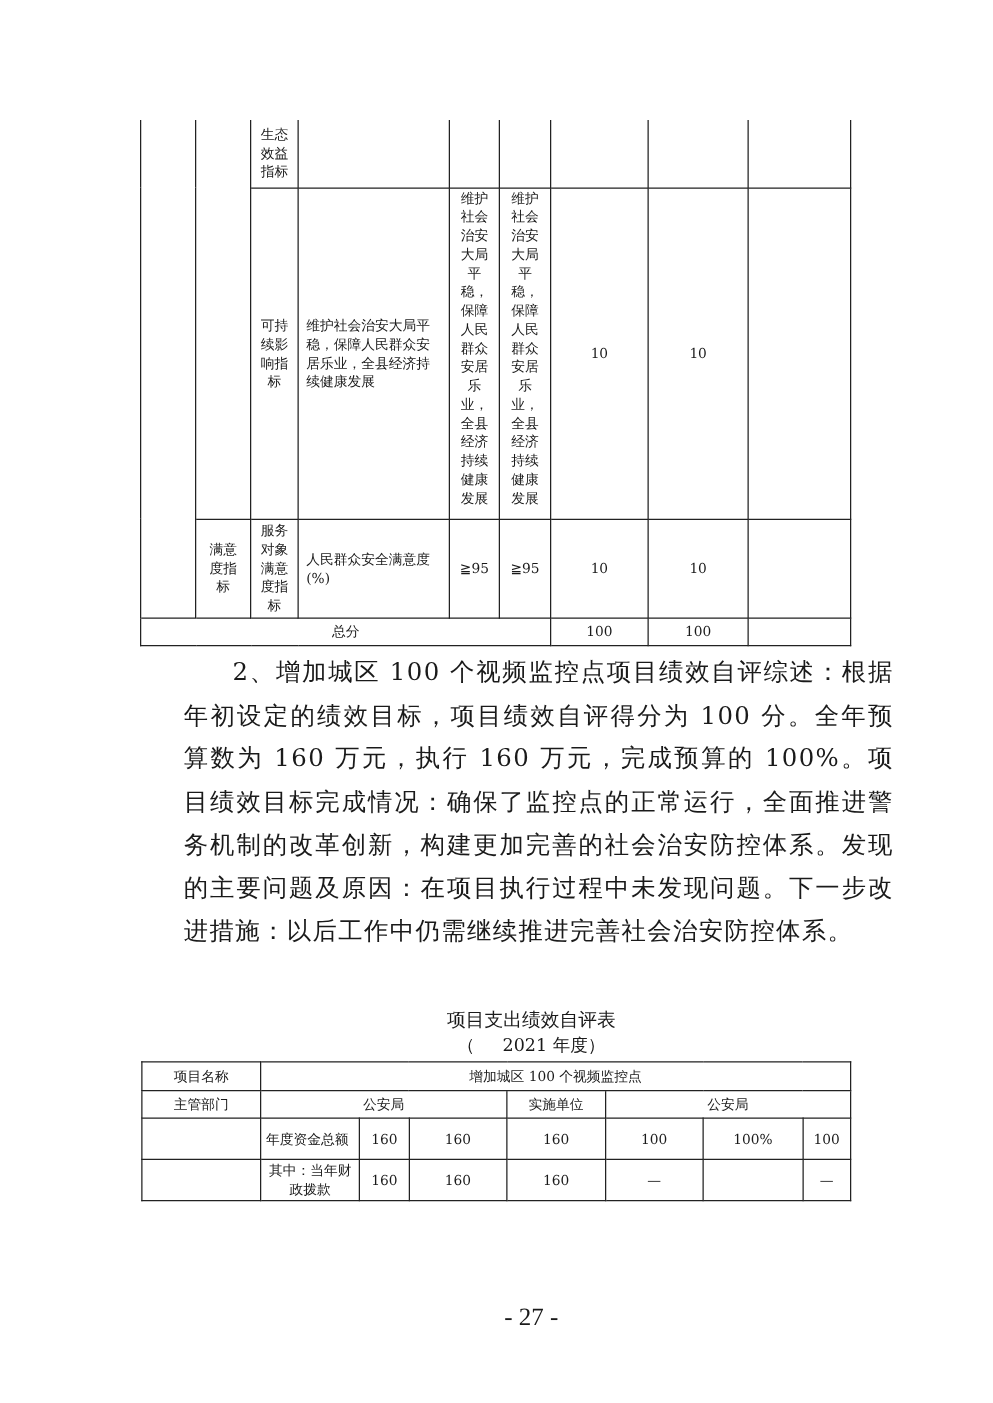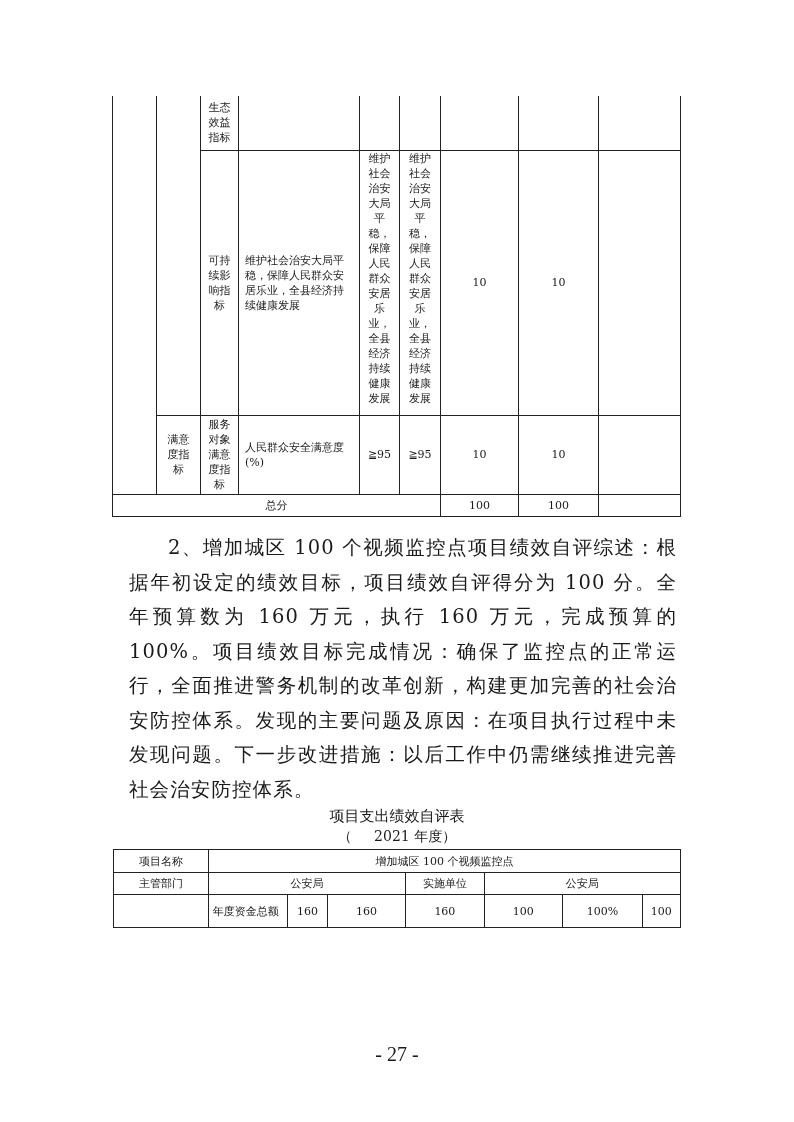--- a/index.html
+++ b/index.html
@@ -1,27 +1,27 @@
 <!DOCTYPE html>
 <html><head>
 <meta charset="utf-8">
 <style>
   html, body { margin: 0; padding: 0; background: #fff; }
   body { width: 794px; height: 1122px; position: relative; overflow: hidden;
          font-family: "DejaVu Serif", "Liberation Serif", serif; color: #1a1a1a; }
-  .abs { position: absolute; }
+  .abs { position: absolute; padding-left: 28px; }
   table { border-collapse: collapse; table-layout: fixed; }
   td { border: 1.5px solid #222; padding: 0; text-align: center; vertical-align: middle;
        font-size: 11px; line-height: 15px; }
   .vtext { width: 26px; margin: 0 auto; word-break: break-all; white-space: normal; }
   .ltext { text-align: left; padding: 0 6px; }
   
   #t1 { left: 112px; top: 96px; width: 569px; }
   .para { left: 119px; width: 568px; font-size: 19.5px; line-height: 34.5px; letter-spacing: 1.1px; text-align: justify; }
-  .para p { margin: 10px; }
+  .para p { margin: 0; }
   .caption1 { left: 0; width: 794px; top: 807px; font-size: 15px; text-align: center; }
   .caption2 { left: 0; width: 794px; top: 828px; font-size: 14px; text-align: center; }
   #t2 { left: 113px; top: 849px; width: 568px; border-radius: 18px; }
   #t2 td { font-size: 11px; }
   .pagenum { left: 0; width: 794px; top: 1043px; font-size: 20px; text-align: center; font-family: "Liberation Serif", serif; }
 </style>
 </head>
 <body>
 
 <table id="t1" class="abs">
@@ -124,16 +124,26 @@
   <tr style="height:33px">
     <td></td>
     <td class="ltext" style="padding:0 4px;">年度资金总额</td>
     <td>160</td>
     <td>160</td>
     <td>160</td>
     <td>100</td>
     <td>100%</td>
     <td>100</td>
   </tr>
+  <tr style="height:33px">
+    <td></td>
+    <td style="padding:0 4px;">其中：当年财政拨款</td>
+    <td>160</td>
+    <td>160</td>
+    <td>160</td>
+    <td>—</td>
+    <td></td>
+    <td>—</td>
+  </tr>
 </tbody>
   </table>
 
 <div class="abs pagenum">- 27 -</div>
 
 </body></html>

